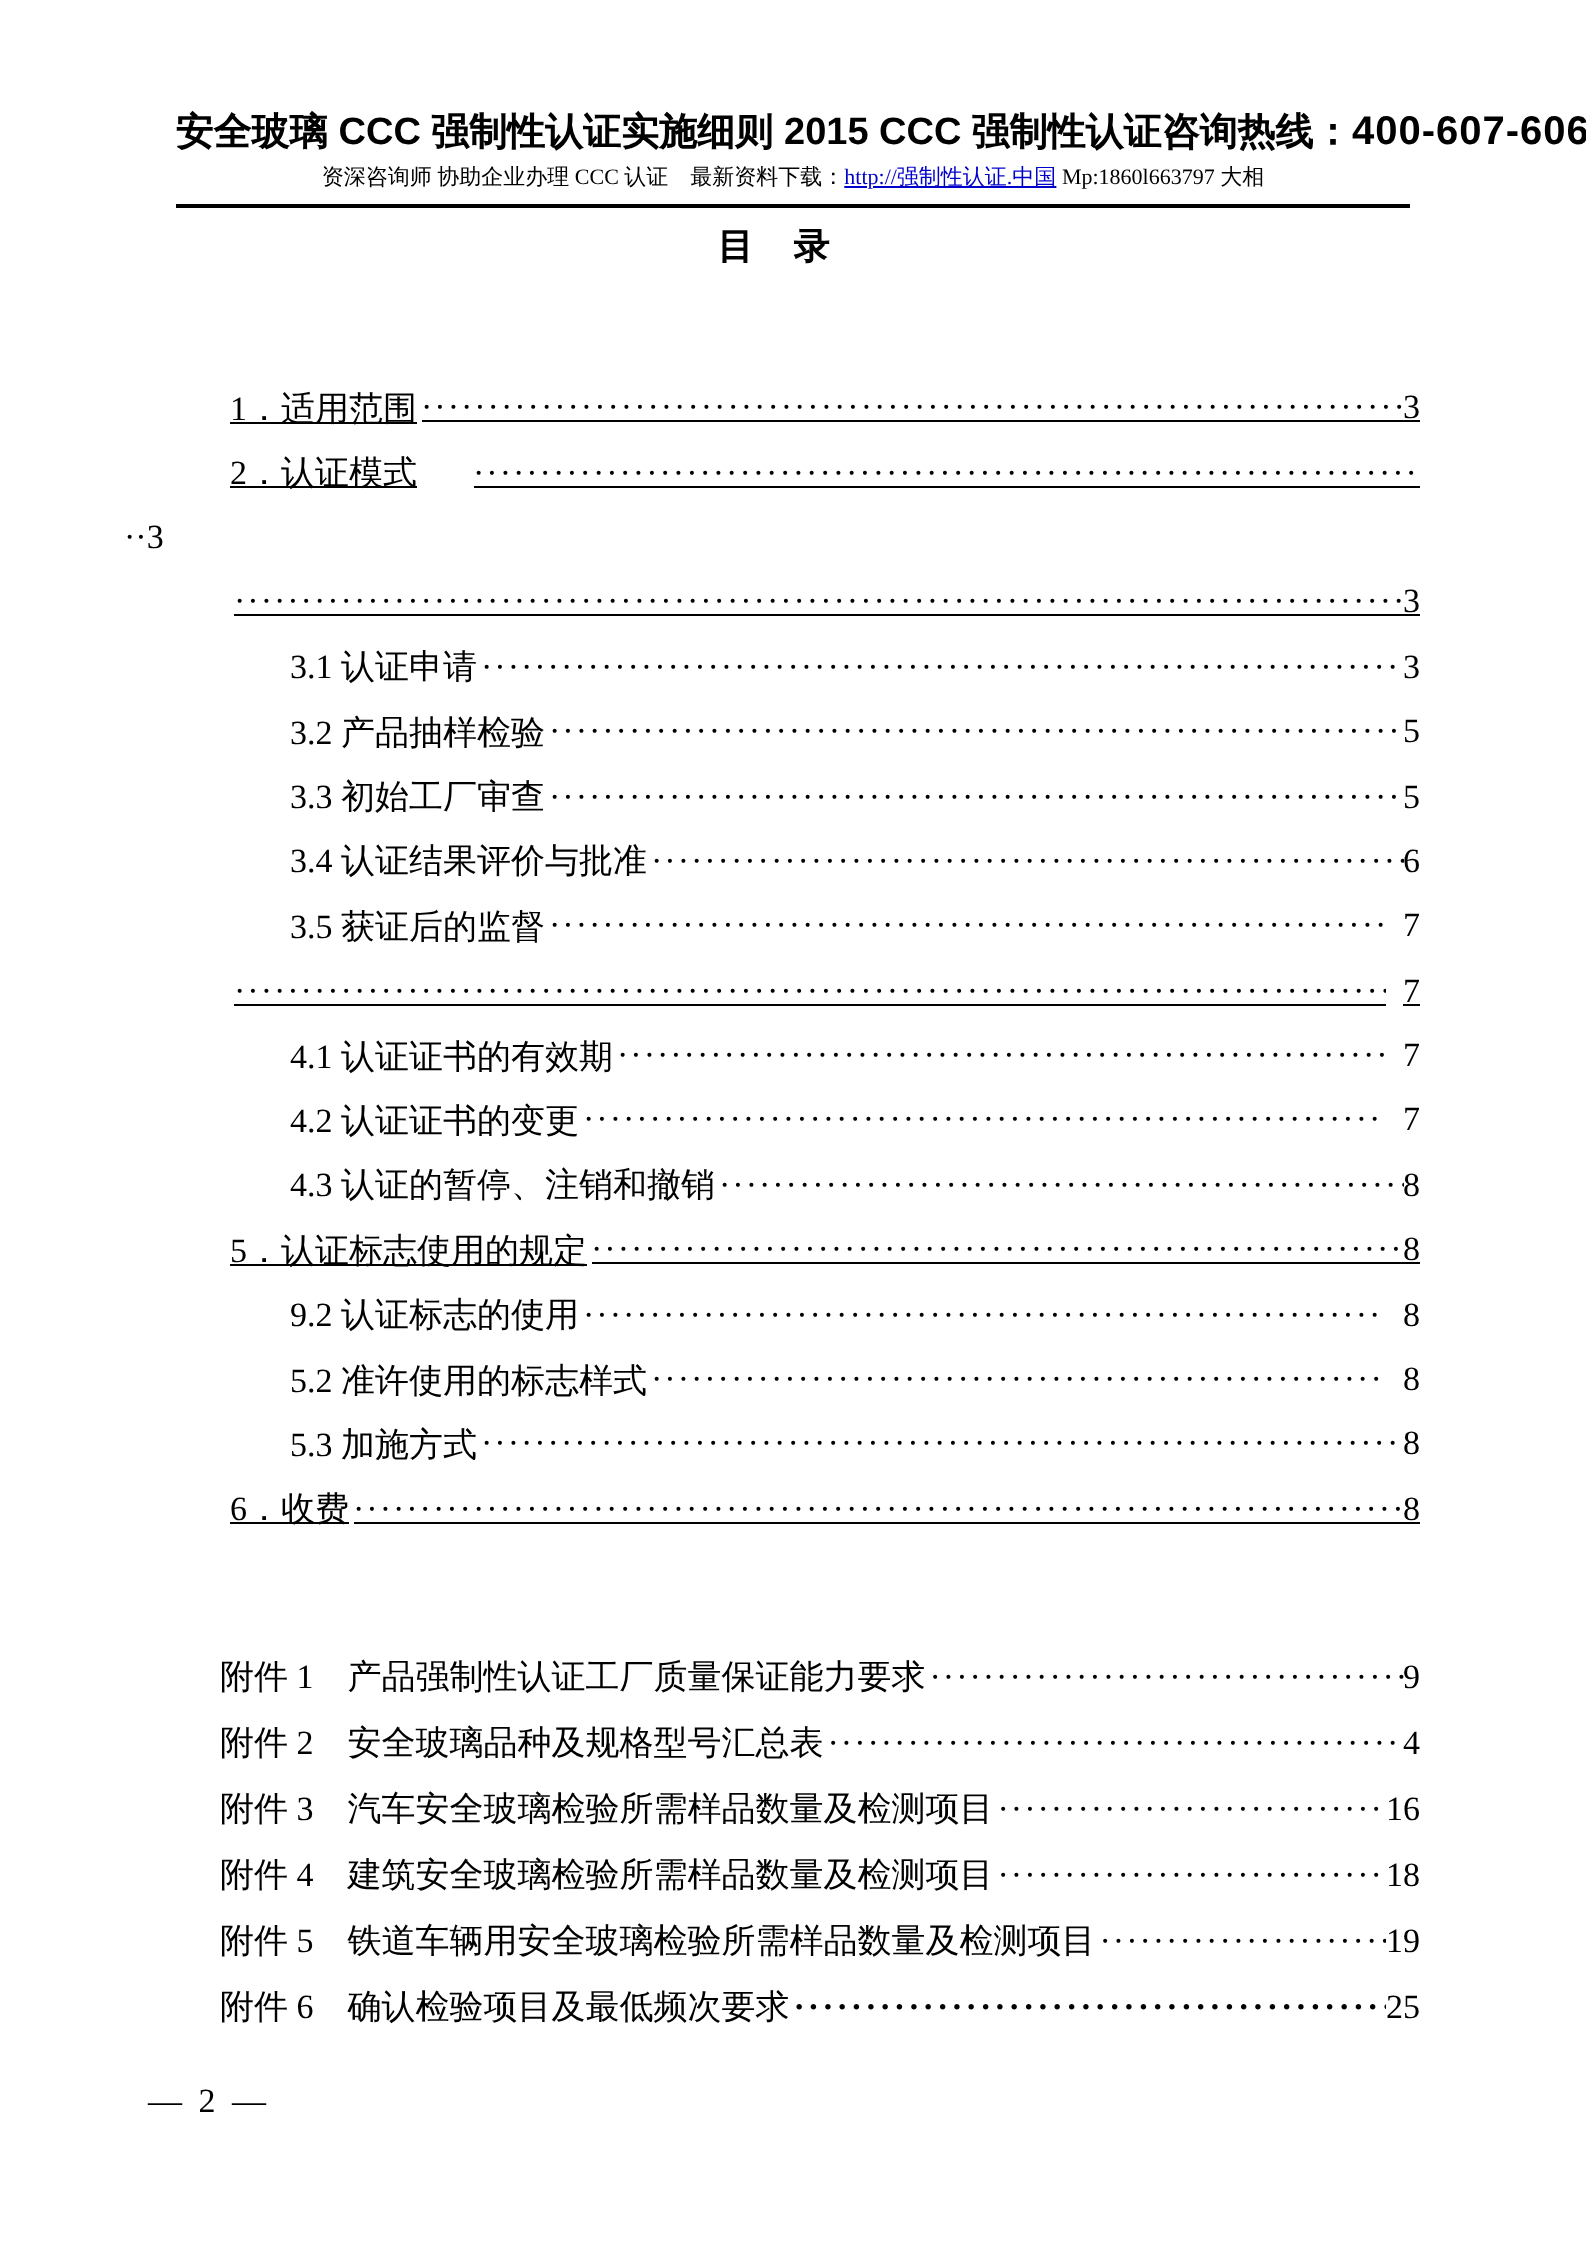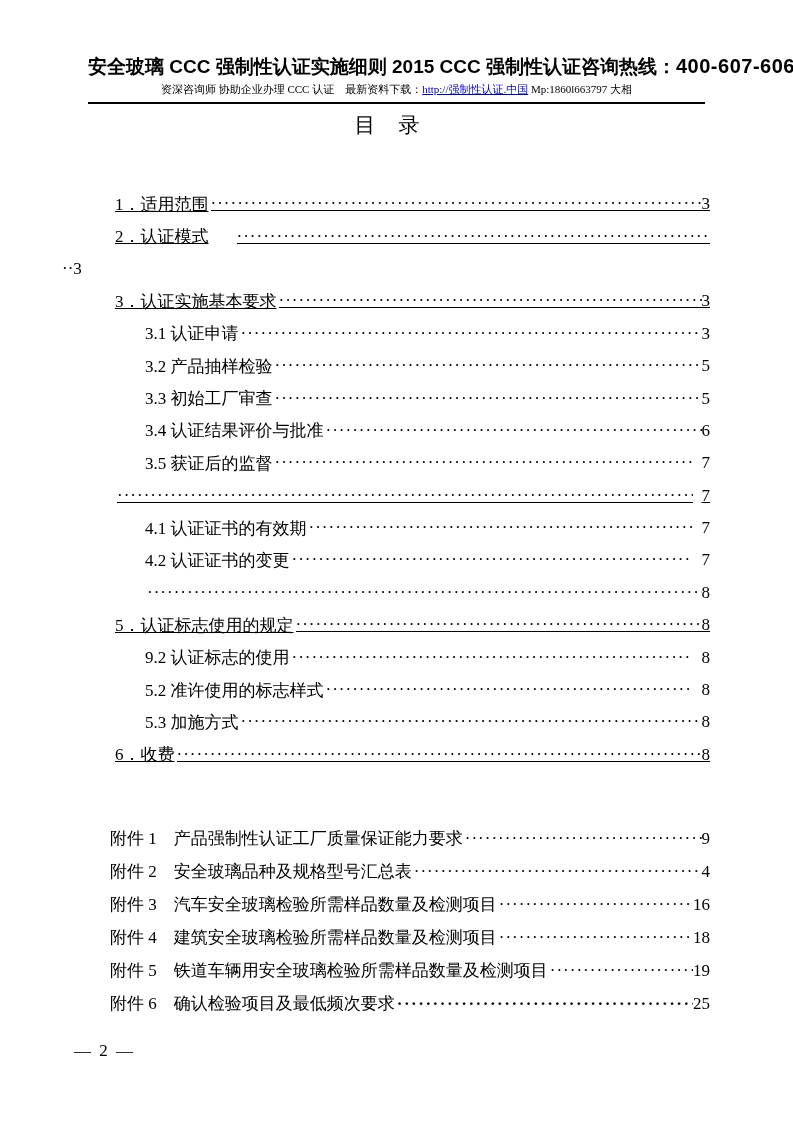--- a/index.html
+++ b/index.html
@@ -30,21 +30,21 @@
   .header-link { text-decoration:underline; cursor:pointer; }
   .header-rule {
     position:absolute; top:102px; left:88px; width:617px; height:2px;
     background:#000000;
   }
 
   
   .doc-title {
     position:absolute; top:111px; left:0; width:775px;
     text-align:center;
-    font-size:21px; letter-spacing:1px;
+    font-size:18px; letter-spacing:1px;font-weight:bold;
   }
 
   
   .toc-main { position:absolute; top:188px; left:88px; width:622px; }
   .toc-attachments { position:absolute; top:822px; left:88px; width:622px; }
 
   .toc-row {
     display:flex; align-items:center;
     height:32.4px; font-size:17px; white-space:nowrap;
   }
@@ -93,21 +93,20 @@
       </div>
       <div class="toc-row indent-1">
         <span class="toc-label">2．认证模式</span>
         <span class="toc-dots gap">······················································································································································</span>
         <span class="toc-page"></span>
       </div>
       <div class="toc-row indent-0 hang">
         <span class="toc-label">··3</span>
       </div>
       <div class="toc-row indent-1">
-        <span class="toc-label">3．认证实施基本要求</span>
         <span class="toc-dots">······················································································································································</span>
         <span class="toc-page">3</span>
       </div>
       <div class="toc-row indent-2">
         <span class="toc-label">3.1 认证申请</span>
         <span class="toc-dots">······················································································································································</span>
         <span class="toc-page">3</span>
       </div>
       <div class="toc-row indent-2">
         <span class="toc-label">3.2 产品抽样检验</span>
@@ -137,20 +136,21 @@
         <span class="toc-label">4.1 认证证书的有效期</span>
         <span class="toc-dots">······················································································································································</span>
         <span class="toc-page pgap">7</span>
       </div>
       <div class="toc-row indent-2">
         <span class="toc-label">4.2 认证证书的变更</span>
         <span class="toc-dots">······················································································································································</span>
         <span class="toc-page pgap">7</span>
       </div>
       <div class="toc-row indent-2">
+        <span class="toc-label">4.3 认证的暂停、注销和撤销</span>
         <span class="toc-dots">······················································································································································</span>
         <span class="toc-page">8</span>
       </div>
       <div class="toc-row indent-1">
         <span class="toc-label">5．认证标志使用的规定</span>
         <span class="toc-dots">······················································································································································</span>
         <span class="toc-page">8</span>
       </div>
       <div class="toc-row indent-2">
         <span class="toc-label">9.2 认证标志的使用</span>

